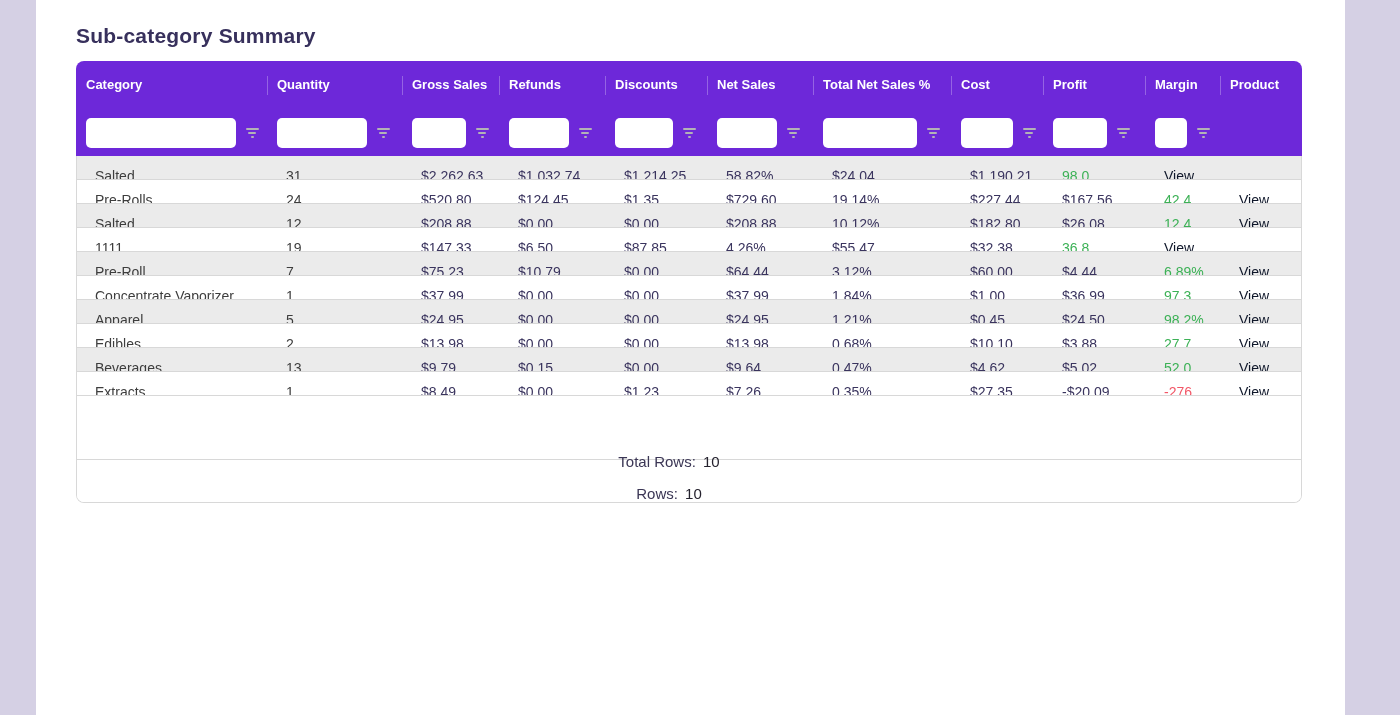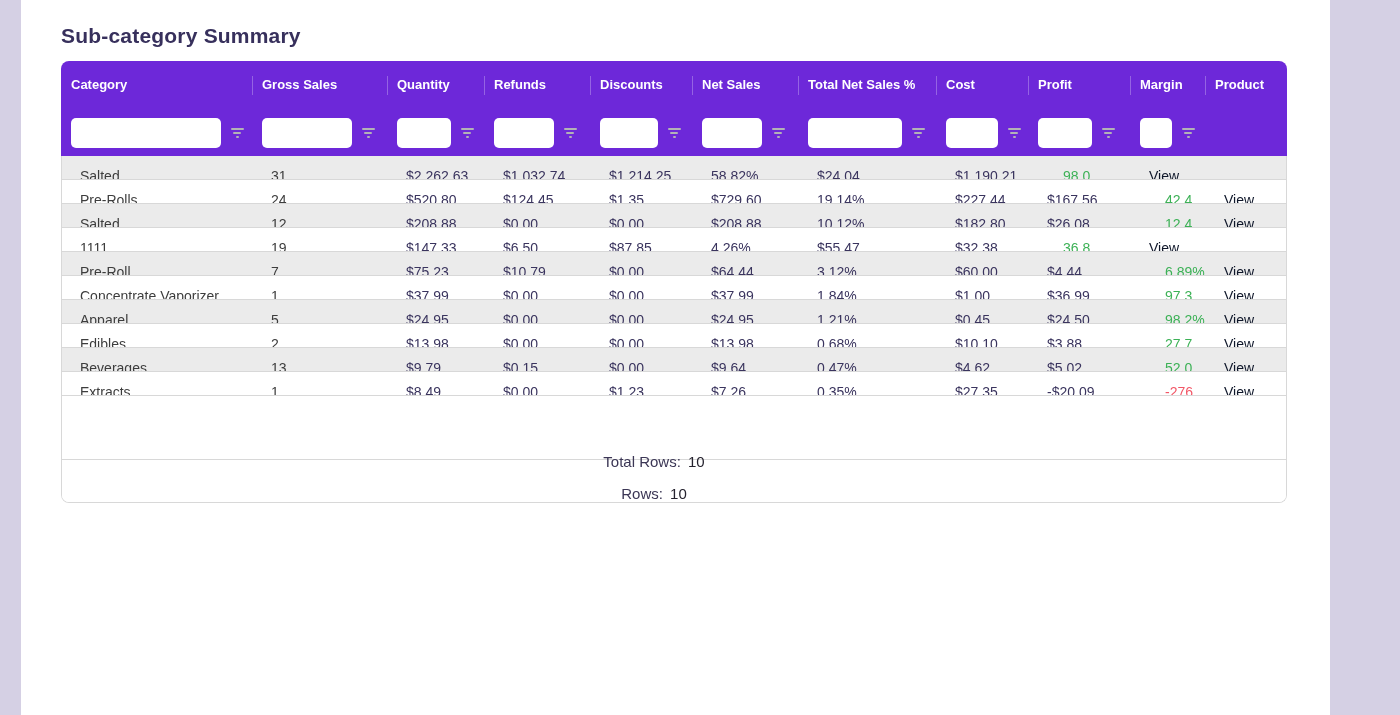--- a/index.html
+++ b/index.html
@@ -5,21 +5,21 @@
   * { box-sizing: border-box; margin: 0; padding: 0; }
   html,body { width: 1400px; height: 715px; }
   body {
     background: #d5d0e4;
     font-family: "Liberation Sans", "DejaVu Sans", sans-serif;
     position: relative;
     overflow: hidden;
   }
   .card {
     position: absolute;
-    left: 21px; top: 0;
+    left: 36px; top: 0;
     width: 1309px; height: 715px;
     background: #ffffff;
     padding-left: 40px;
   }
   .page-title {
     margin-top: 24px;
     font-size: 21px;
     font-weight: 700;
     color: #37305c;
     letter-spacing: .2px;
@@ -92,21 +92,21 @@
   .trow:nth-child(even) { background: #ffffff; }
   .tcell {
     font-size: 14px;
     line-height: 41px;
     padding-left: 18px;
     white-space: nowrap;
     overflow: hidden;
     color: #3d3d3d;
   }
   .tcell.money { color: #3a345e; }
-  .margin-val { color: #3cb156; margin-left: 16px; }
+  .margin-val { color: #3cb156; }
   .margin-val.neg { color: #f25767; }
   .margin-dots { color: #4a4a4a; }
   .view-link { color: #0f172a; cursor: pointer; text-decoration: none; }
 
   .empty-block { height: 64px; background: #fff; border-bottom: 1px solid #d8d8d8; }
   .tfoot {
     height: 42px;
     background: #fff;
     display: flex;
     align-items: center;
@@ -123,22 +123,22 @@
 <body>
 
 <div class="card">
   <div class="page-title">Sub-category Summary</div>
 
   <div class="tablewrap">
 
     <div class="thead">
       <div class="cols hrow">
         <div class="hcell">Category</div>
+        <div class="hcell">Quantity</div>
         <div class="hcell">Gross Sales</div>
-        <div class="hcell">Quantity</div>
         <div class="hcell">Refunds</div>
         <div class="hcell">Discounts</div>
         <div class="hcell">Net Sales</div>
         <div class="hcell">Total Net Sales %</div>
         <div class="hcell">Cost</div>
         <div class="hcell">Profit</div>
         <div class="hcell">Margin</div>
         <div class="hcell">Product</div>
       </div>
 

